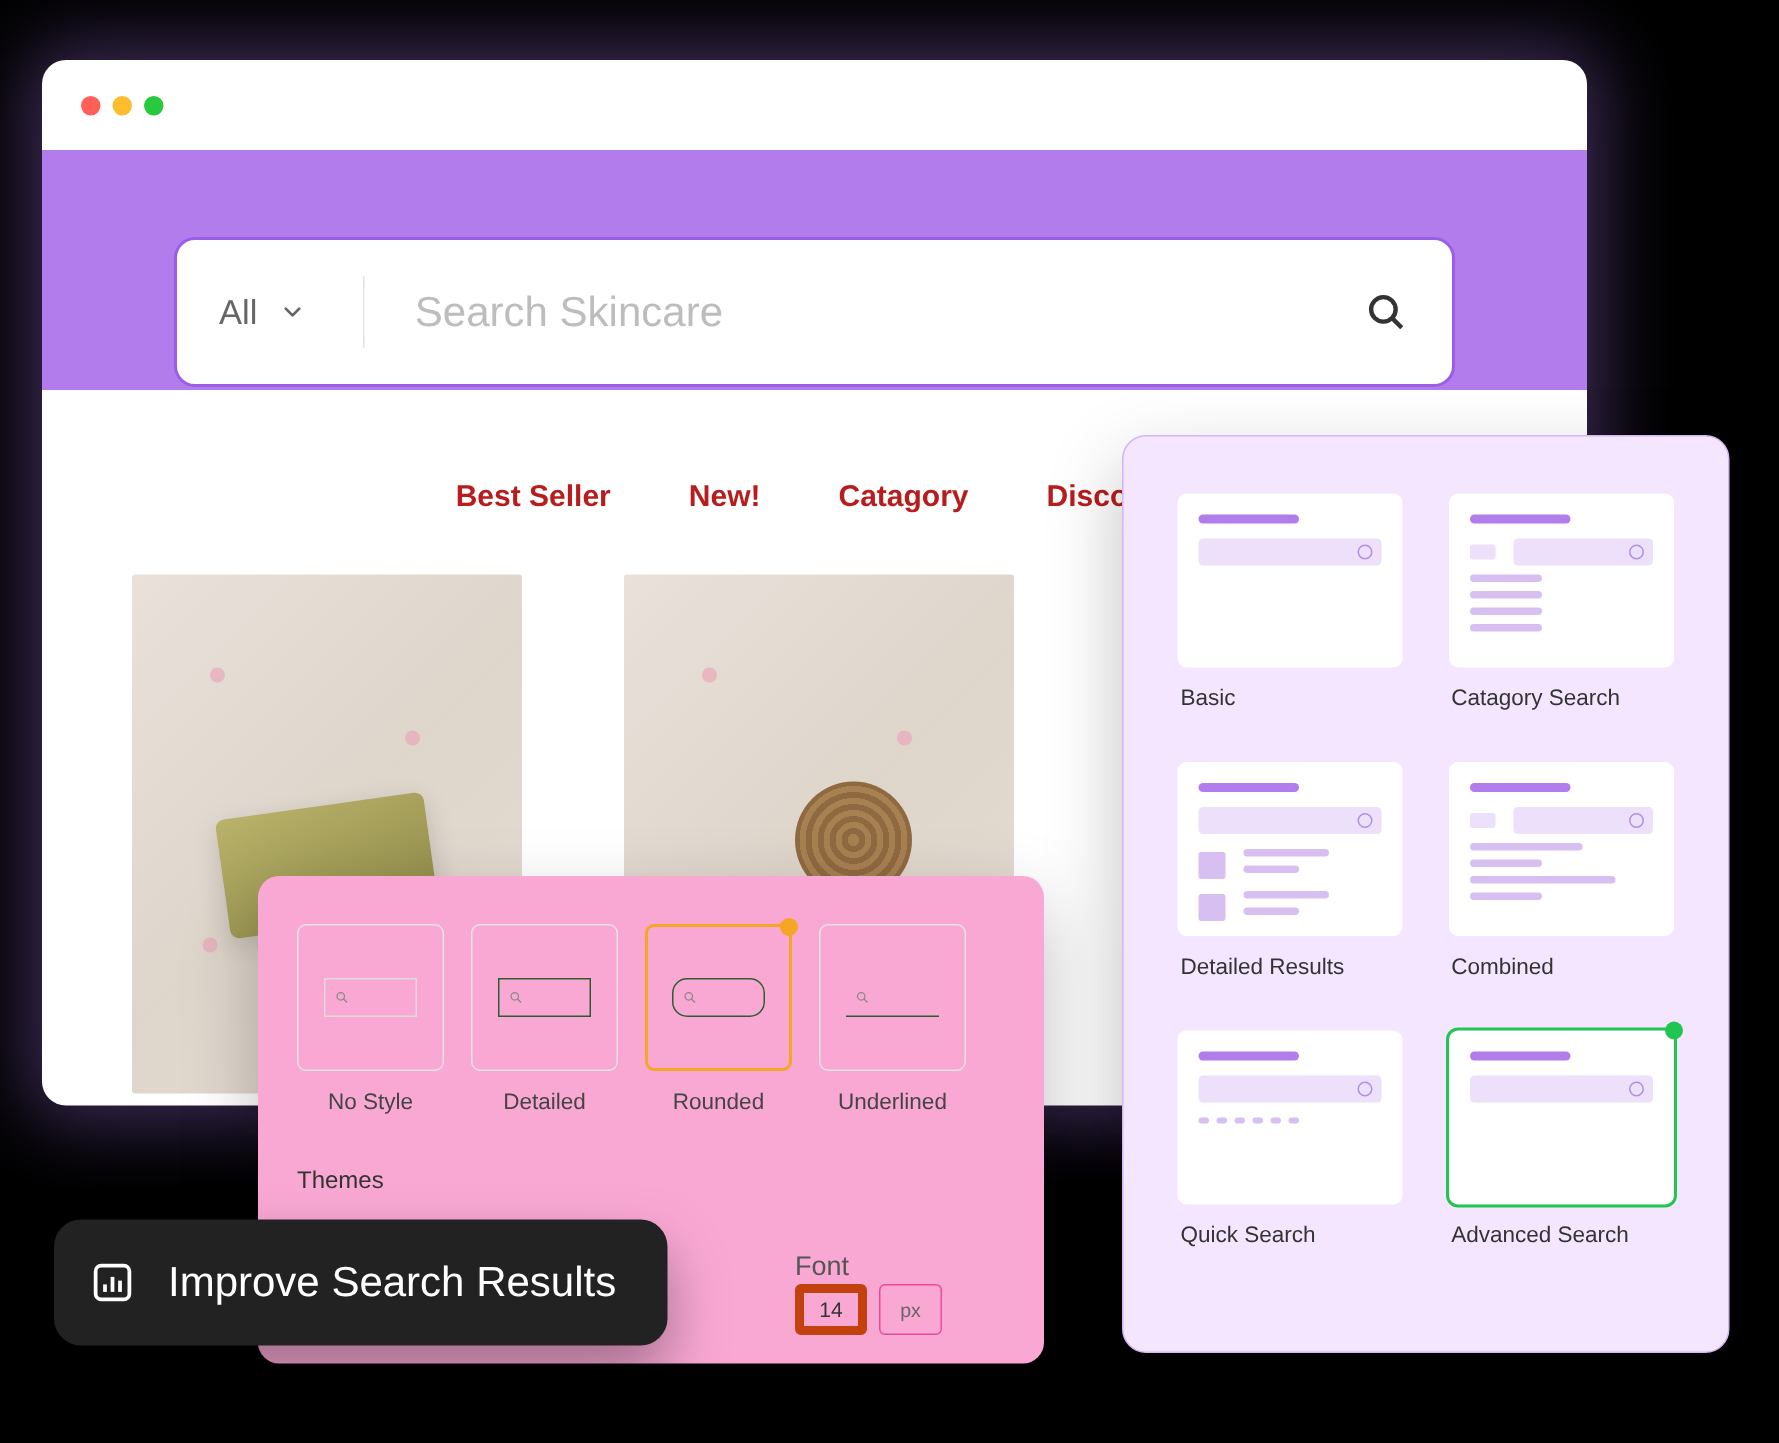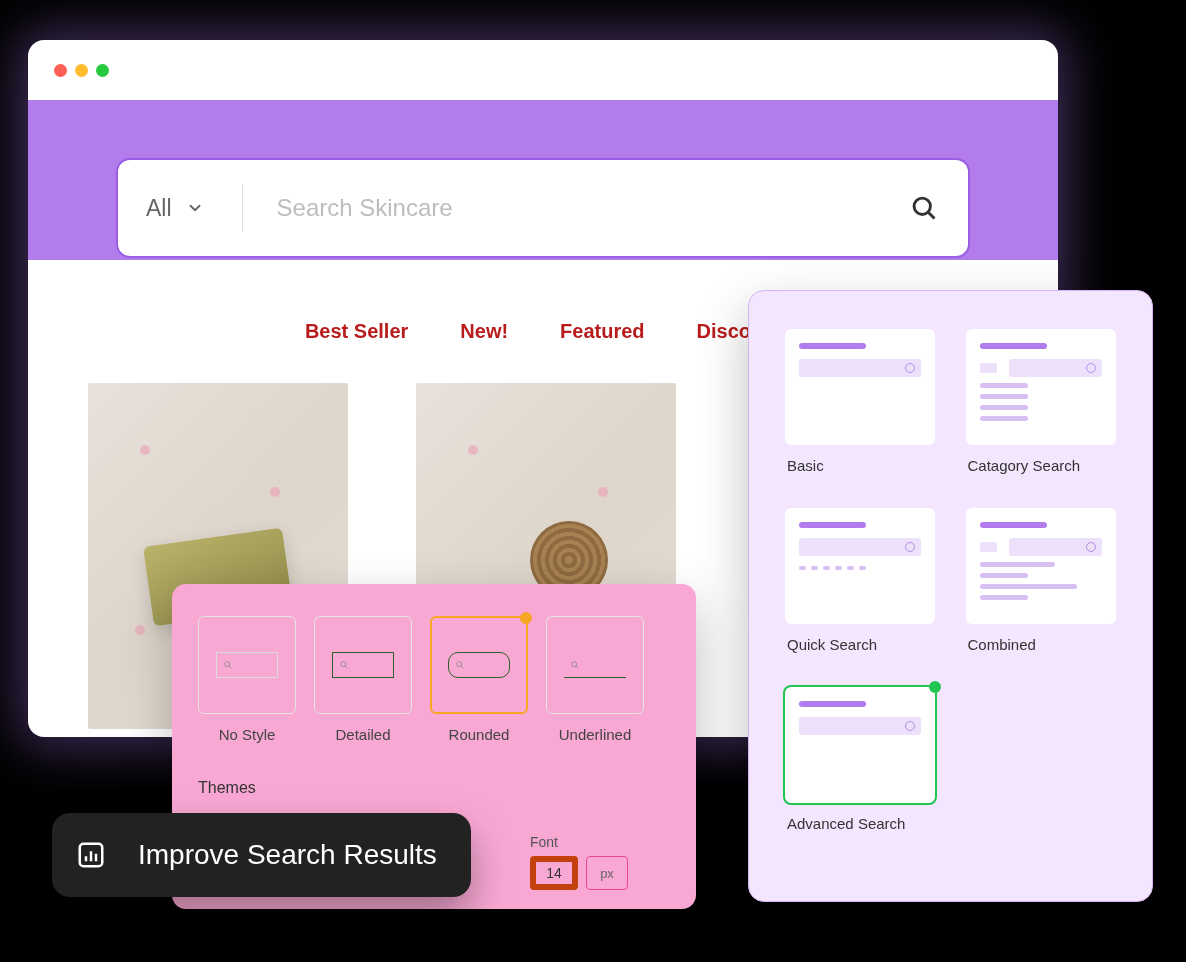--- a/index.html
+++ b/index.html
@@ -57,21 +57,21 @@
     color:#666; font-size: 23px; font-weight: 500;
     padding-right: 38px;
     cursor: pointer;
   }
   .divider-v {
     width: 1px; height: 48px; background: #e2e2e2;
   }
   .search-input {
     flex: 1;
     border: none; outline: none;
-    font-size: 24px;
+    font-size: 28px;
     padding-left: 34px;
     color:#333;
   }
   .search-input::placeholder { color:#bdbdbd; }
   .mag {
     width: 28px; height: 28px; stroke:#333; stroke-width:2.5; fill:none;
   }
 
   .nav-tabs {
     display: flex;
@@ -139,46 +139,45 @@
   }
   .mock-box { width:62px; height:26px; border:1px solid #2b5e2b; border-radius:0; position:relative; }
   .mock-box .mag-sm { width:10px; height:10px; position:absolute; left:6px; top:50%; transform:translateY(-50%); }
   .mag-sm { stroke:#888; stroke-width:2; fill:none; }
   .mock-round { border-radius:10px; }
   .mock-underline { border:none; border-bottom:1px solid #2b5e2b; border-radius:0; }
   .mock-none { border:1px solid #dcdcdc; }
   .style-label { text-align:center; font-size:15px; color:#444; margin-top:12px; }
 
   .themes-title { font-size:16px; color:#333; margin-top:36px; margin-bottom:16px; font-weight:500;}
-  .font-title { font-size:14px; color:#555; position:absolute; left:358px; top:250px;}
+  .font-title { font-size:18px; color:#555; position:absolute; left:358px; top:250px;}
   .font-val {
     width:48px; height:34px; border:6px solid #c2410c; border-radius:4px;
     display:flex;align-items:center;justify-content:center;
     font-size:14px;color:#333;
   }
   .font-unit {
     width:42px; height:34px; border:1px solid #ec4899; border-radius:4px;
     display:flex;align-items:center;justify-content:center;
     font-size:13px;color:#666;
   }
   .font-wrap{ position:absolute; left:358px; top:272px; display:flex; gap:8px;}
 
   
   .improve-pill {
     position:absolute;
     top: 813px; left: 36px;
     height: 84px;
     padding: 0 34px 0 24px;
     background:#222; color:#fff;
     border-radius: 18px;
-    display:flex; align-items:center; gap:32px;
+    display:flex; align-items:center; gap:22px;
     font-size: 28px; font-weight:500;
     box-shadow: 0 20px 40px rgba(0,0,0,.35);
     cursor:pointer;
-    margin-left:16px;
   }
   .improve-pill svg { width:30px; height:30px; }
 
   
   .templates-panel {
     position:absolute;
     top: 290px; left: 748px;
     width: 405px; height: 612px;
     background:#f4e6ff;
     border:1px solid #d3b4f5;
@@ -243,21 +242,21 @@
       <svg class="mag" viewBox="0 0 24 24">
         <circle cx="10.5" cy="10.5" r="7"></circle>
           <line x1="21" y1="21" x2="15.8" y2="15.8"></line>
       </svg>
     </div>
   </div>
 
   <div class="nav-tabs">
     <span>Best Seller</span>
     <span>New!</span>
-    <span>Featured</span>
+    <span>Catagory</span>
     <span>Discover</span>
   </div>
 
   <div class="product-row">
     <div class="product-card">
       <div class="soap"></div>
       <div class="petal p1"></div>
         <div class="petal p2"></div>
         <div class="petal p3"></div>
         <div class="petal p4"></div>
@@ -358,53 +357,74 @@
             <div class="bar-input smallw" style="margin-bottom:0"></div>
           </div>
         <div class="line short"></div>
           <div class="line short"></div>
           <div class="line short"></div>
           <div class="line short"></div>
       </div>
       <div class="tmpl-label">Catagory Search</div>
     </div>
 
-
     <div>
       <div class="tmpl-card">
         <div class="bar-title"></div>
         <div class="bar-input"></div>
-        <div class="dotline">
-            <span></span>
-            <span></span>
-            <span></span>
-            <span></span>
-            <span></span>
-            <span></span>
-          </div>
-      </div>
-      <div class="tmpl-label">Quick Search</div>
+        <div class="row2">
+            <div class="sq"></div>
+            <div style="flex:1">
+              <div class="line med"></div>
+              <div class="line short"></div>
+            </div>
+          </div>
+        <div class="row2">
+            <div class="sq"></div>
+            <div style="flex:1">
+              <div class="line med"></div>
+              <div class="line short"></div>
+            </div>
+          </div>
+      </div>
+      <div class="tmpl-label">Detailed Results</div>
     </div>
 
     <div>
       <div class="tmpl-card">
         <div class="bar-title"></div>
         <div class="row2">
             <div class="mini-dd"></div>
             <div class="bar-input smallw" style="margin-bottom:0"></div>
           </div>
         <div class="line med"></div>
           <div class="line short"></div>
           <div class="line long"></div>
           <div class="line short"></div>
       </div>
       <div class="tmpl-label">Combined</div>
     </div>
 
     <div>
+      <div class="tmpl-card">
+        <div class="bar-title"></div>
+        <div class="bar-input"></div>
+        <div class="dotline">
+            <span></span>
+            <span></span>
+            <span></span>
+            <span></span>
+            <span></span>
+            <span></span>
+          </div>
+      </div>
+      <div class="tmpl-label">Quick Search</div>
+    </div>
+
+    <div>
       <div class="tmpl-card selected">
         <span class="sel-dot-g"></span>
         <div class="bar-title"></div>
         <div class="bar-input"></div>
       </div>
       <div class="tmpl-label">Advanced Search</div>
     </div>
 
   </div>
 </div>

